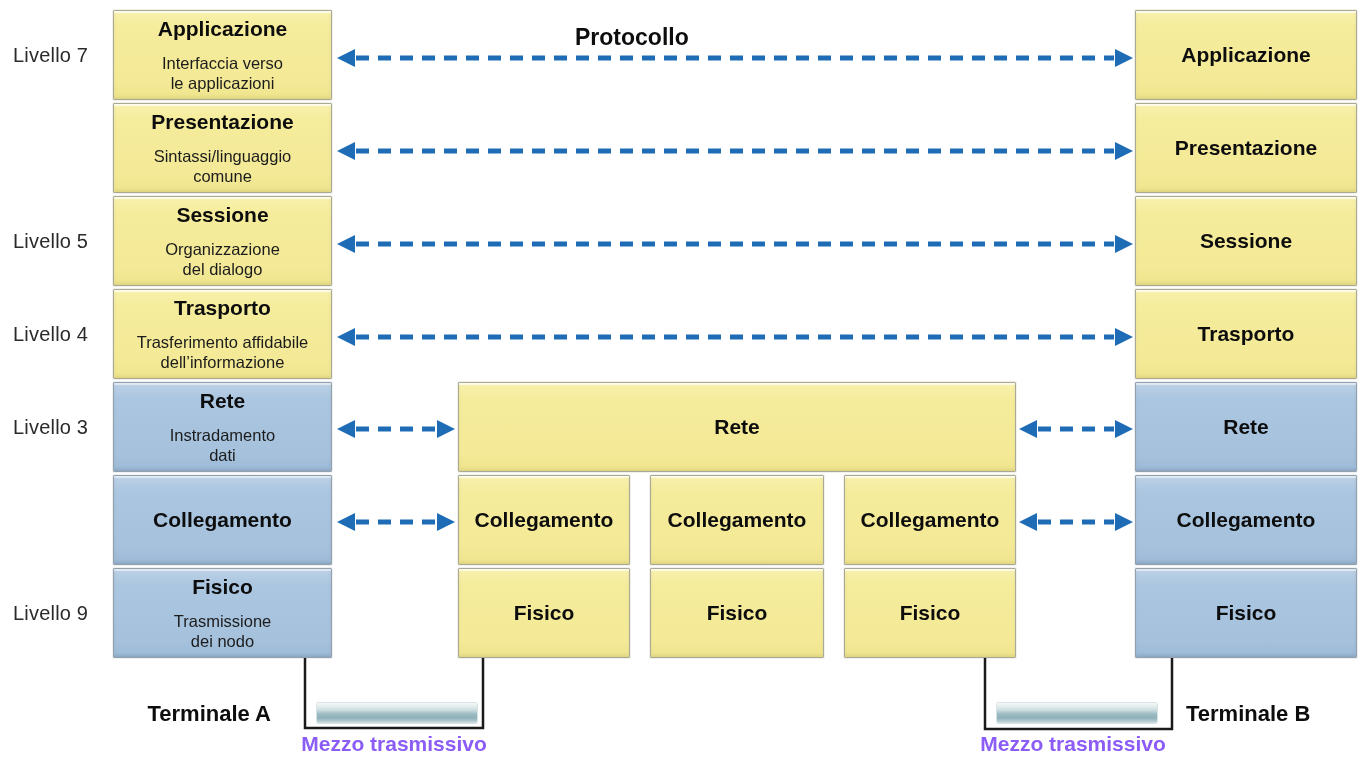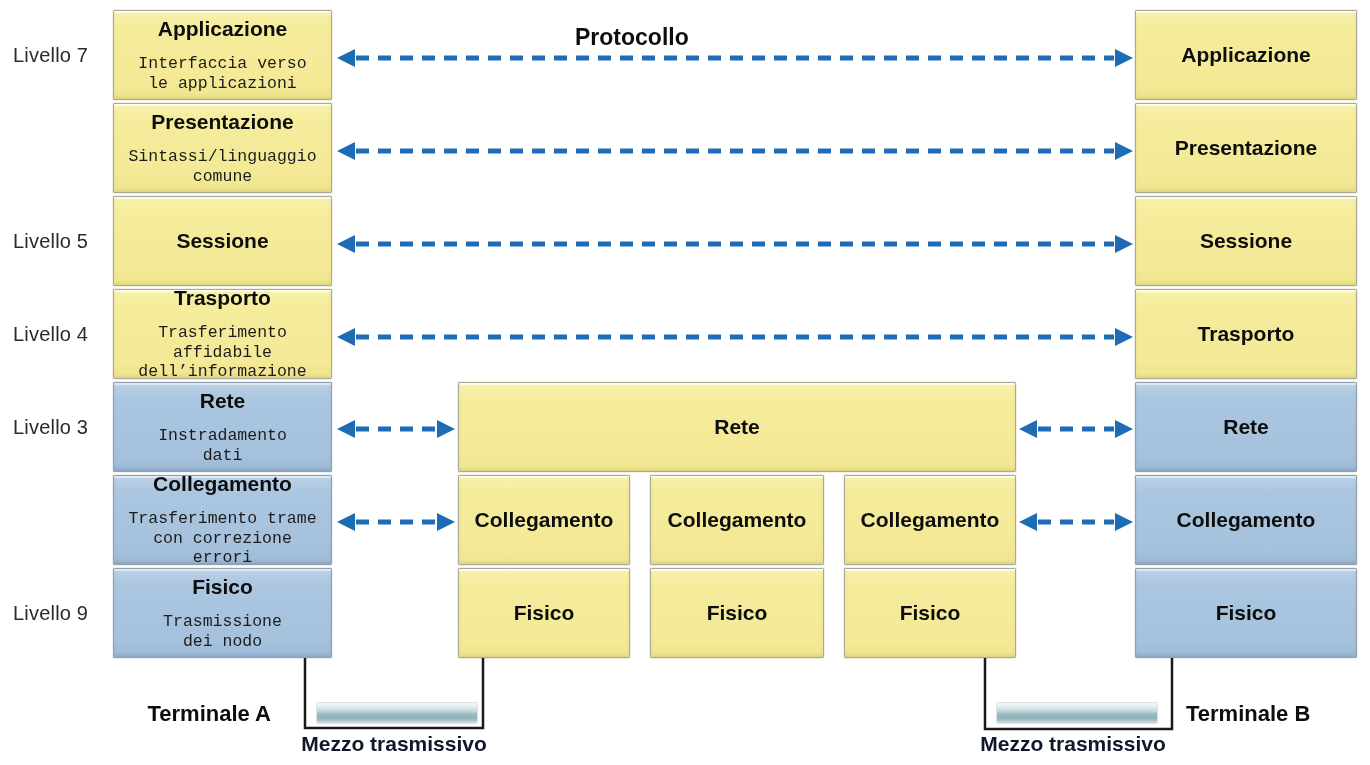--- a/index.html
+++ b/index.html
@@ -25,36 +25,36 @@
     box-shadow:inset 0 2px 1px rgba(255,255,255,.75), inset 0 -2px 3px rgba(120,110,50,.14), 0 0 0 1px #f1f1ea;
   }
   .blue{
     background:linear-gradient(180deg,#bcd1e6 0%,#abc6e0 18%,#a5c1dc 82%,#9cb9d6 100%);
     border:1px solid #93a0ab;
     box-shadow:inset 0 2px 1px rgba(255,255,255,.55), inset 0 -2px 3px rgba(40,60,90,.15), 0 0 0 1px #eef1f4;
   }
   .left-box{left:113px; width:219px; height:90px;}
   .right-box{left:1135px; width:222px; height:90px;}
   .box-title{font-weight:bold; font-size:21px; line-height:1.15; color:#0d0d0d;}
-  .box-sub{font-size:16.5px; line-height:1.18; color:#1c1c1c; white-space:pre-line; margin-top:13px;font-family:Liberation Mono, monospace;}
+  .box-sub{font-size:16.5px; line-height:1.18; color:#1c1c1c; white-space:pre-line; margin-top:13px;}
   .single-label{font-weight:bold; font-size:21px; color:#0d0d0d;}
   .heading{
     position:absolute; text-align:left; font-weight:bold; font-size:23px; color:#0d0d0d;
   }
   .node-title{
     position:absolute; text-align:center; font-size:17px; font-weight:normal; color:#1e1e1e;margin-top:40px;
   }
   .overlay{position:absolute; top:0; left:0; pointer-events:none;}
   .cable{
     position:absolute; height:20px; border-radius:2px;
     background:linear-gradient(180deg,#f4f7f7 0%,#e4edee 18%,#c7d9dc 38%,#9dbcc4 55%,#8fb1bb 75%,#b7cdd2 92%,#d3e0e3 100%);
     box-shadow:0 0 0 1px rgba(180,200,205,.5);
   }
   .term-label{position:absolute; font-weight:bold; font-size:22px; color:#0d0d0d;}
-  .medium-label{position:absolute; width:200px; text-align:center; font-weight:bold; font-size:21px; color:#0f172a;}
+  .medium-label{position:absolute; width:200px; text-align:center; font-weight:bold; font-size:21px; color:#8b5cf6;}
 </style>
 </head>
 <body>
 
 <div class="canvas">
 
   <div class="lvl" style="top:10px">Livello 7</div>
   <div class="lvl" style="top:196px">Livello 5</div>
   <div class="lvl" style="top:289px">Livello 4</div>
   <div class="lvl" style="top:382px">Livello 3</div>
@@ -65,35 +65,35 @@
     <div class="box-sub">Interfaccia verso
 le applicazioni</div>
   </div>
   <div class="box yellow left-box" style="top:103px">
     <div class="box-title">Presentazione</div>
     <div class="box-sub">Sintassi/linguaggio
 comune</div>
   </div>
   <div class="box yellow left-box" style="top:196px">
     <div class="box-title">Sessione</div>
+    <div class="box-sub">Organizzazione
+del dialogo</div>
   </div>
   <div class="box yellow left-box" style="top:289px">
     <div class="box-title">Trasporto</div>
     <div class="box-sub">Trasferimento affidabile
 dell’informazione</div>
   </div>
   <div class="box blue left-box" style="top:382px">
     <div class="box-title">Rete</div>
     <div class="box-sub">Instradamento
 dati</div>
   </div>
   <div class="box blue left-box" style="top:475px">
     <div class="box-title">Collegamento</div>
-    <div class="box-sub">Trasferimento trame
-con correzione errori</div>
   </div>
   <div class="box blue left-box" style="top:568px">
     <div class="box-title">Fisico</div>
     <div class="box-sub">Trasmissione
 dei nodo</div>
   </div>
 
   <div class="heading" style="left:575px; top:24px; width:300px;">Protocollo</div>
   <div class="node-title" style="left:587px; top:349px; width:300px;">nodo di instradamento</div>
 

